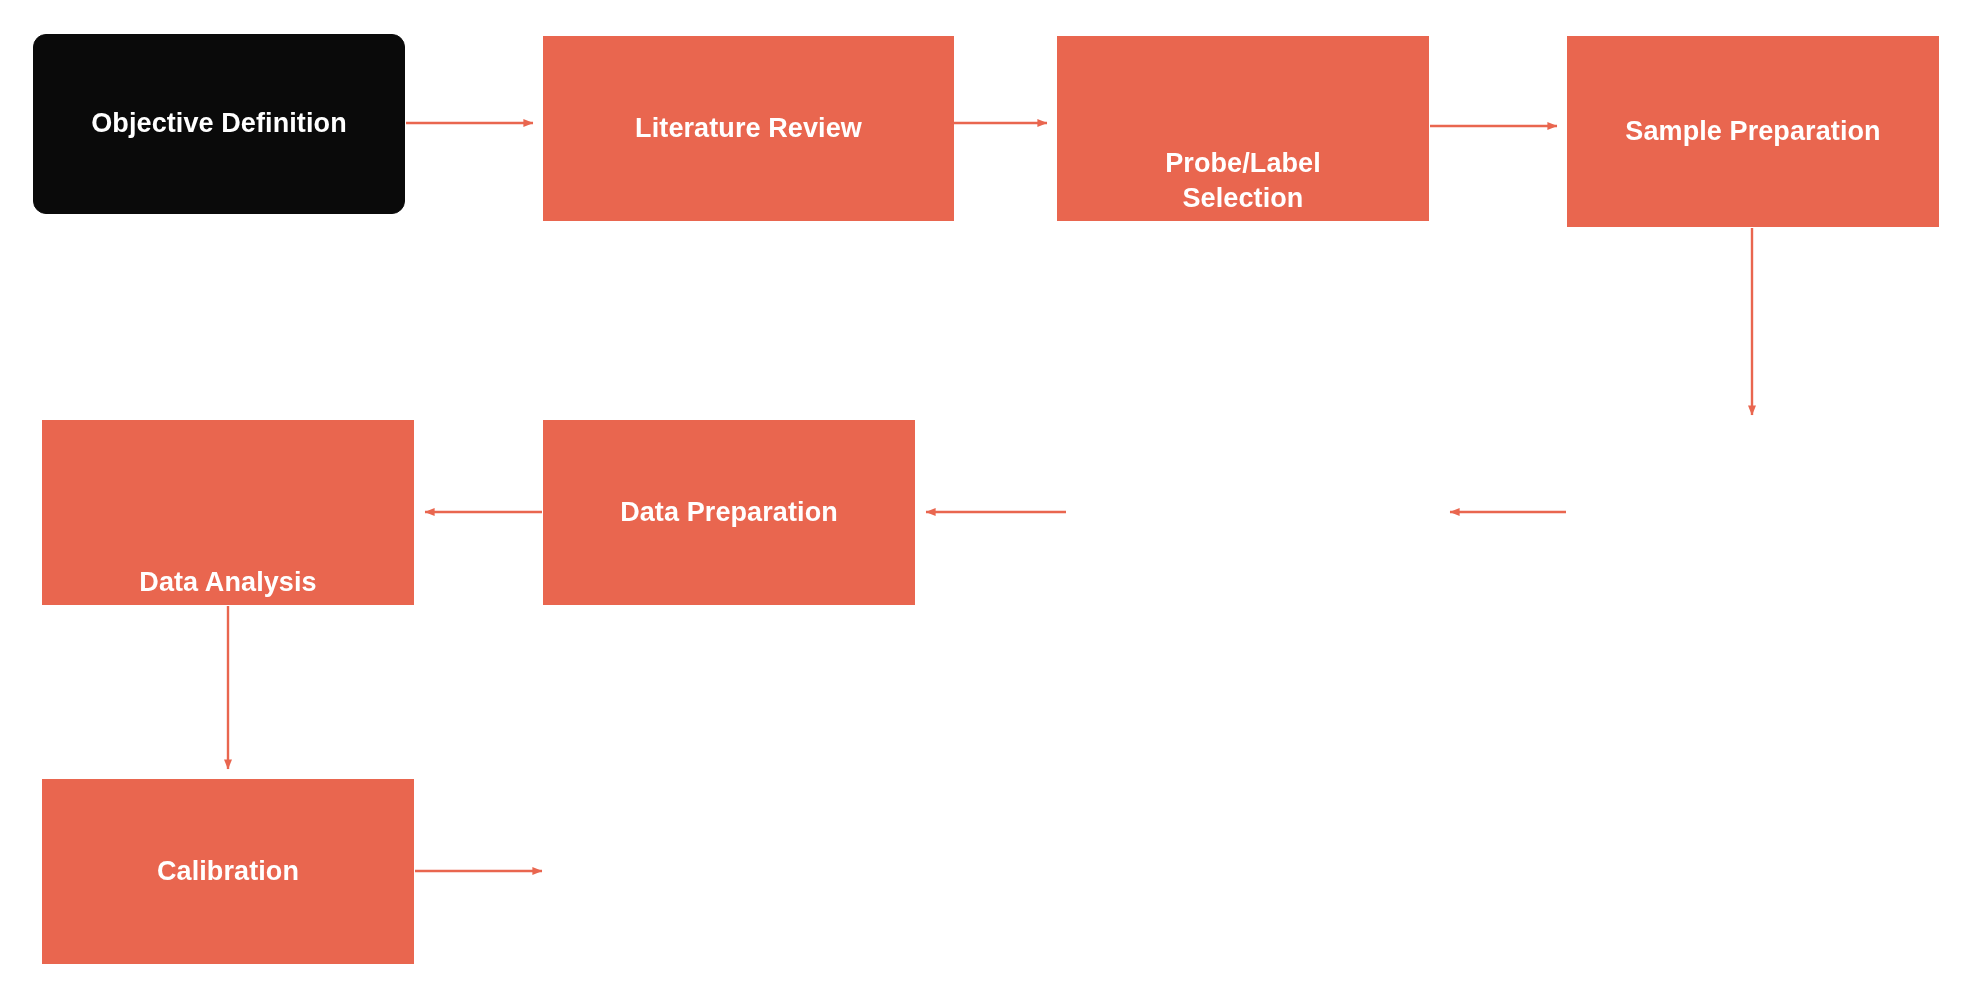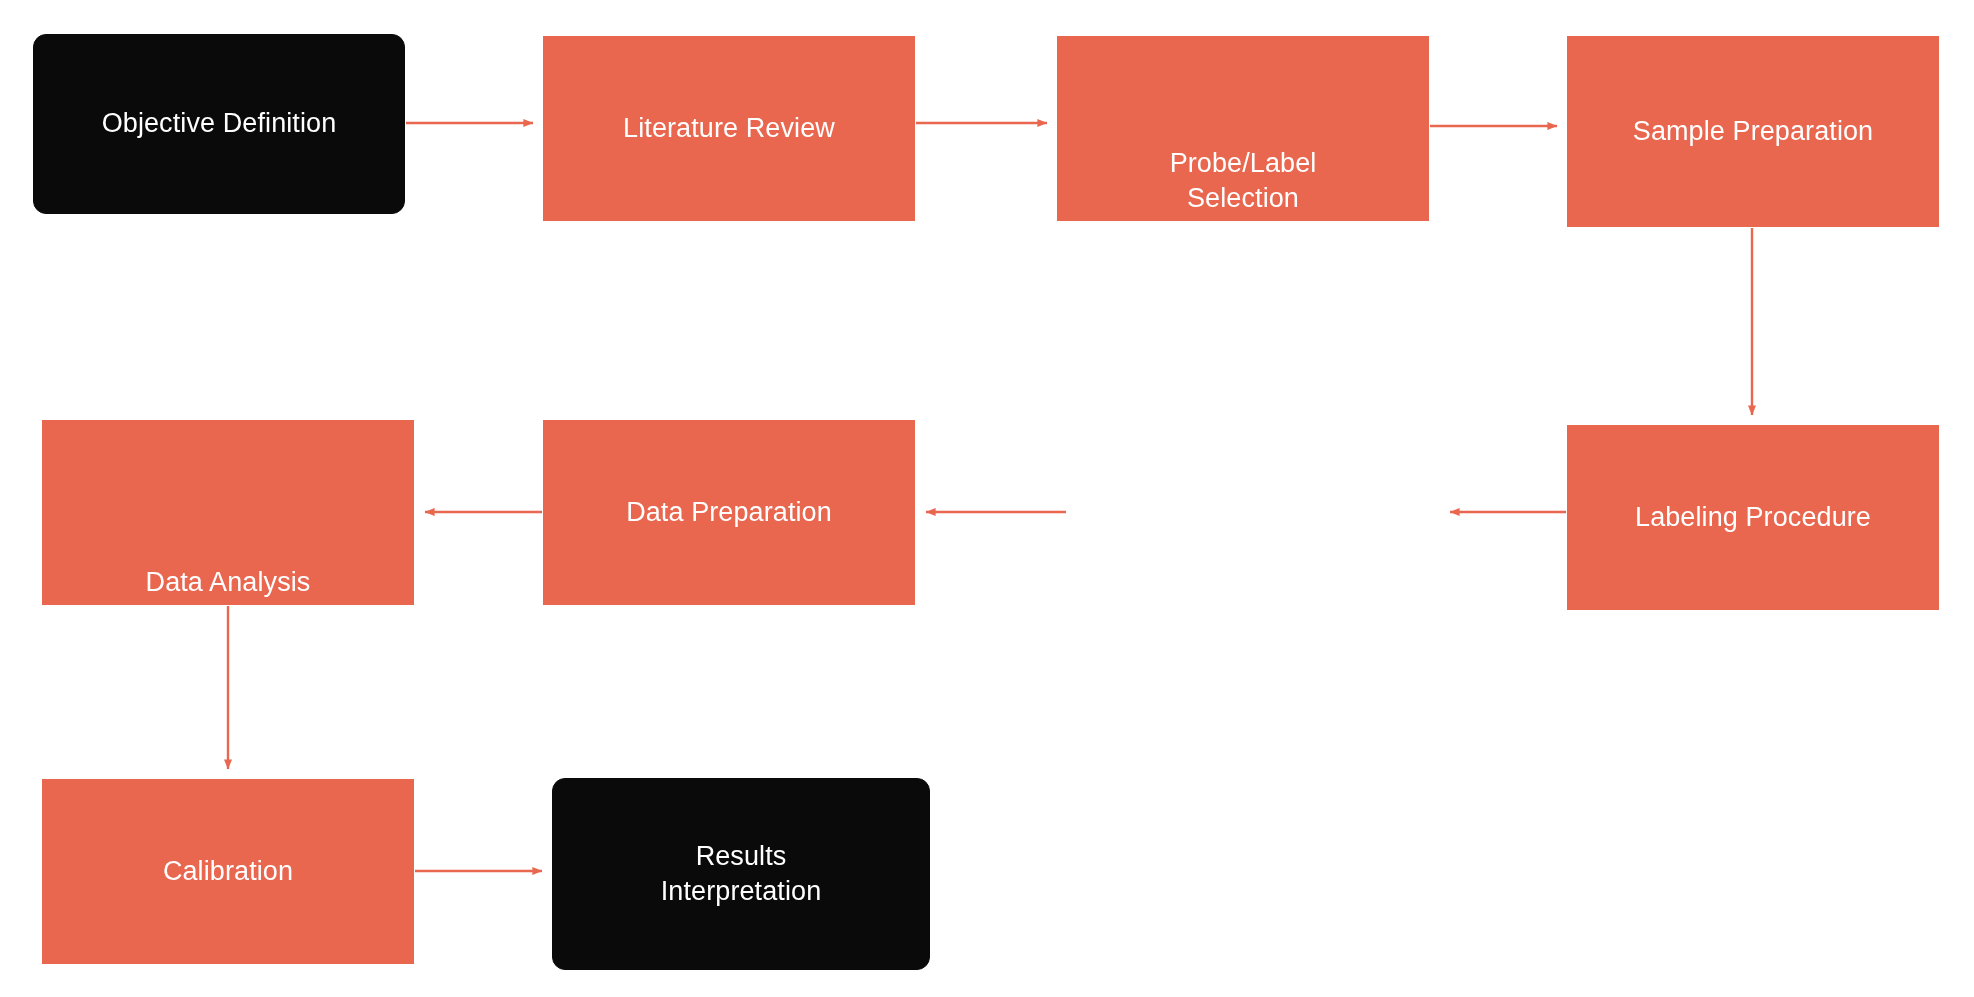--- a/index.html
+++ b/index.html
@@ -28,21 +28,21 @@
     pointer-events: none;
   }
   .node {
     position: absolute;
     display: flex;
     align-items: center;
     justify-content: center;
     text-align: center;
     box-sizing: border-box;
     color: #ffffff;
-    font-weight: normal;
+    font-weight: bold;
     line-height: 1.30;
     letter-spacing: 0.1px;
     padding: 4px 26px;
     z-index: 2;
   }
   .node.process {
     background: #e9664f;
     border: 1px solid #e9664f;
     border-radius: 0;
     font-size: 27px;
@@ -92,48 +92,41 @@
 
     <line x1="228" y1="606" x2="228" y2="769" stroke="#e9664f" stroke-width="2.4" marker-end="url(#arrow-d)"></line>
 
     <line x1="415" y1="871" x2="542" y2="871" stroke="#e9664f" stroke-width="2.4" marker-end="url(#arrow-r)"></line>
   </svg>
 
   <div class="node terminal" style="left:33px;  top:34px;  width:372px; height:180px;">
     <span class="label">Objective Definition</span>
   </div>
 
-  <div class="node process" style="left:543px; top:36px;  width:372px; height:185px;">
+  <div class="node process" style="left:543px; top:36px;  width:411px; height:185px;">
     <span class="label">Literature Review</span>
   </div>
 
   <div class="node process" style="left:1057px; top:36px; width:372px; height:185px;align-items:flex-end;">
     <span class="label">Probe/Label
 Selection</span>
   </div>
 
   <div class="node process" style="left:1567px; top:36px; width:372px; height:191px;">
     <span class="label">Sample Preparation</span>
   </div>
 
-  <div class="node process" style="left:1567px; top:425px; width:372px; height:185px;">
-    <span class="label">Labeling Procedure</span>
-  </div>
 
 
   <div class="node process" style="left:543px; top:420px; width:372px; height:185px;">
     <span class="label">Data Preparation</span>
   </div>
 
   <div class="node process" style="left:42px; top:420px; width:372px; height:185px;align-items:flex-end;">
     <span class="label">Data Analysis</span>
   </div>
 
   <div class="node process" style="left:42px; top:779px; width:372px; height:185px;">
     <span class="label">Calibration</span>
   </div>
 
-  <div class="node terminal" style="left:552px; top:778px; width:378px; height:192px;">
-    <span class="label">Results
-Interpretation</span>
-  </div>
 
 </div>
 
 </body></html>

